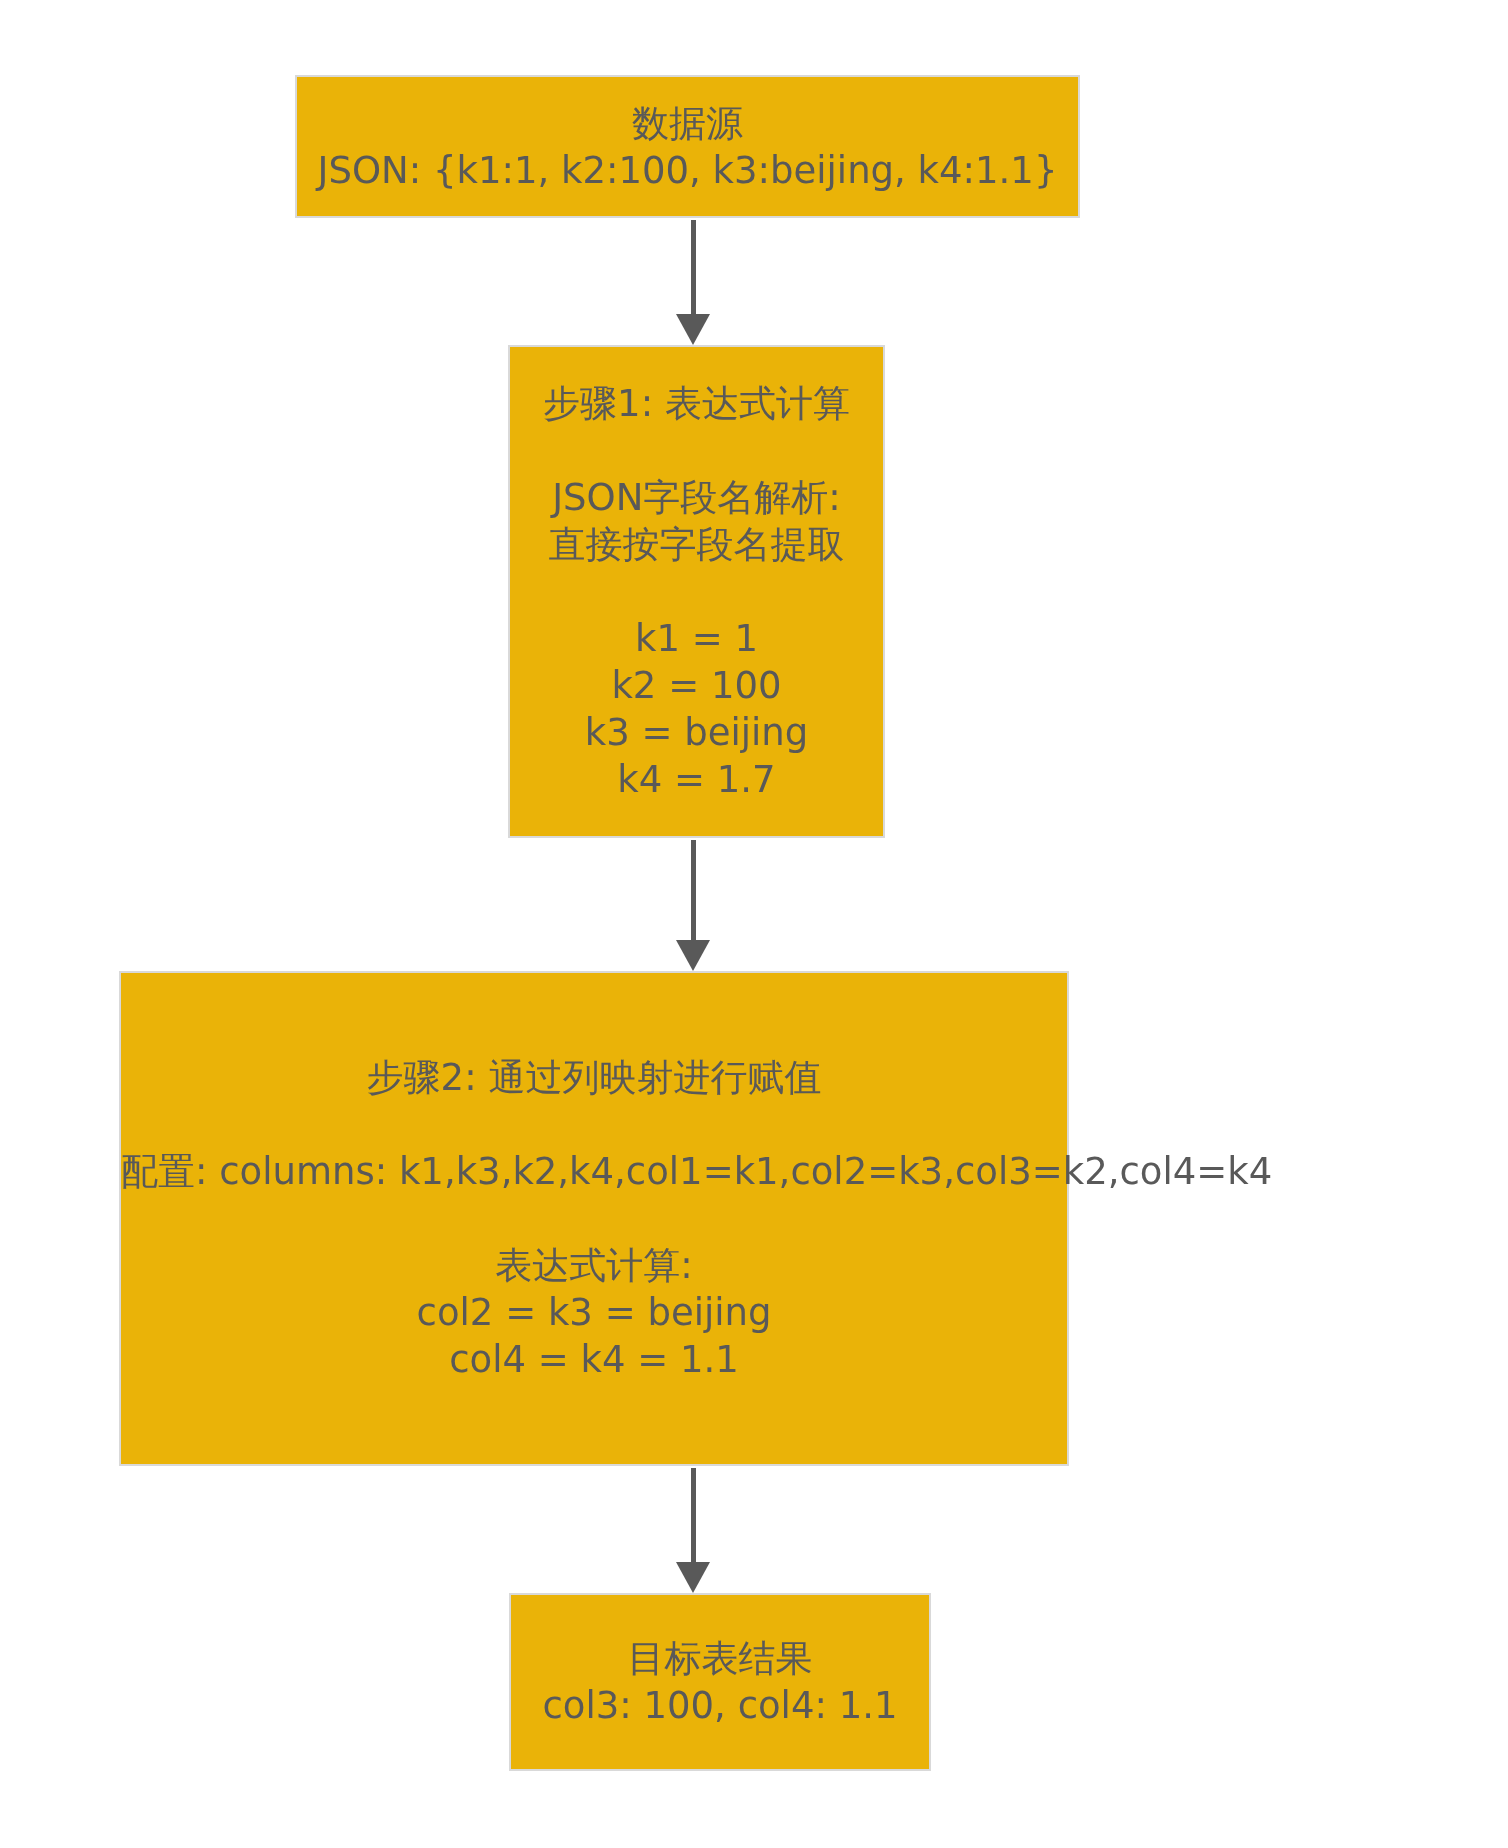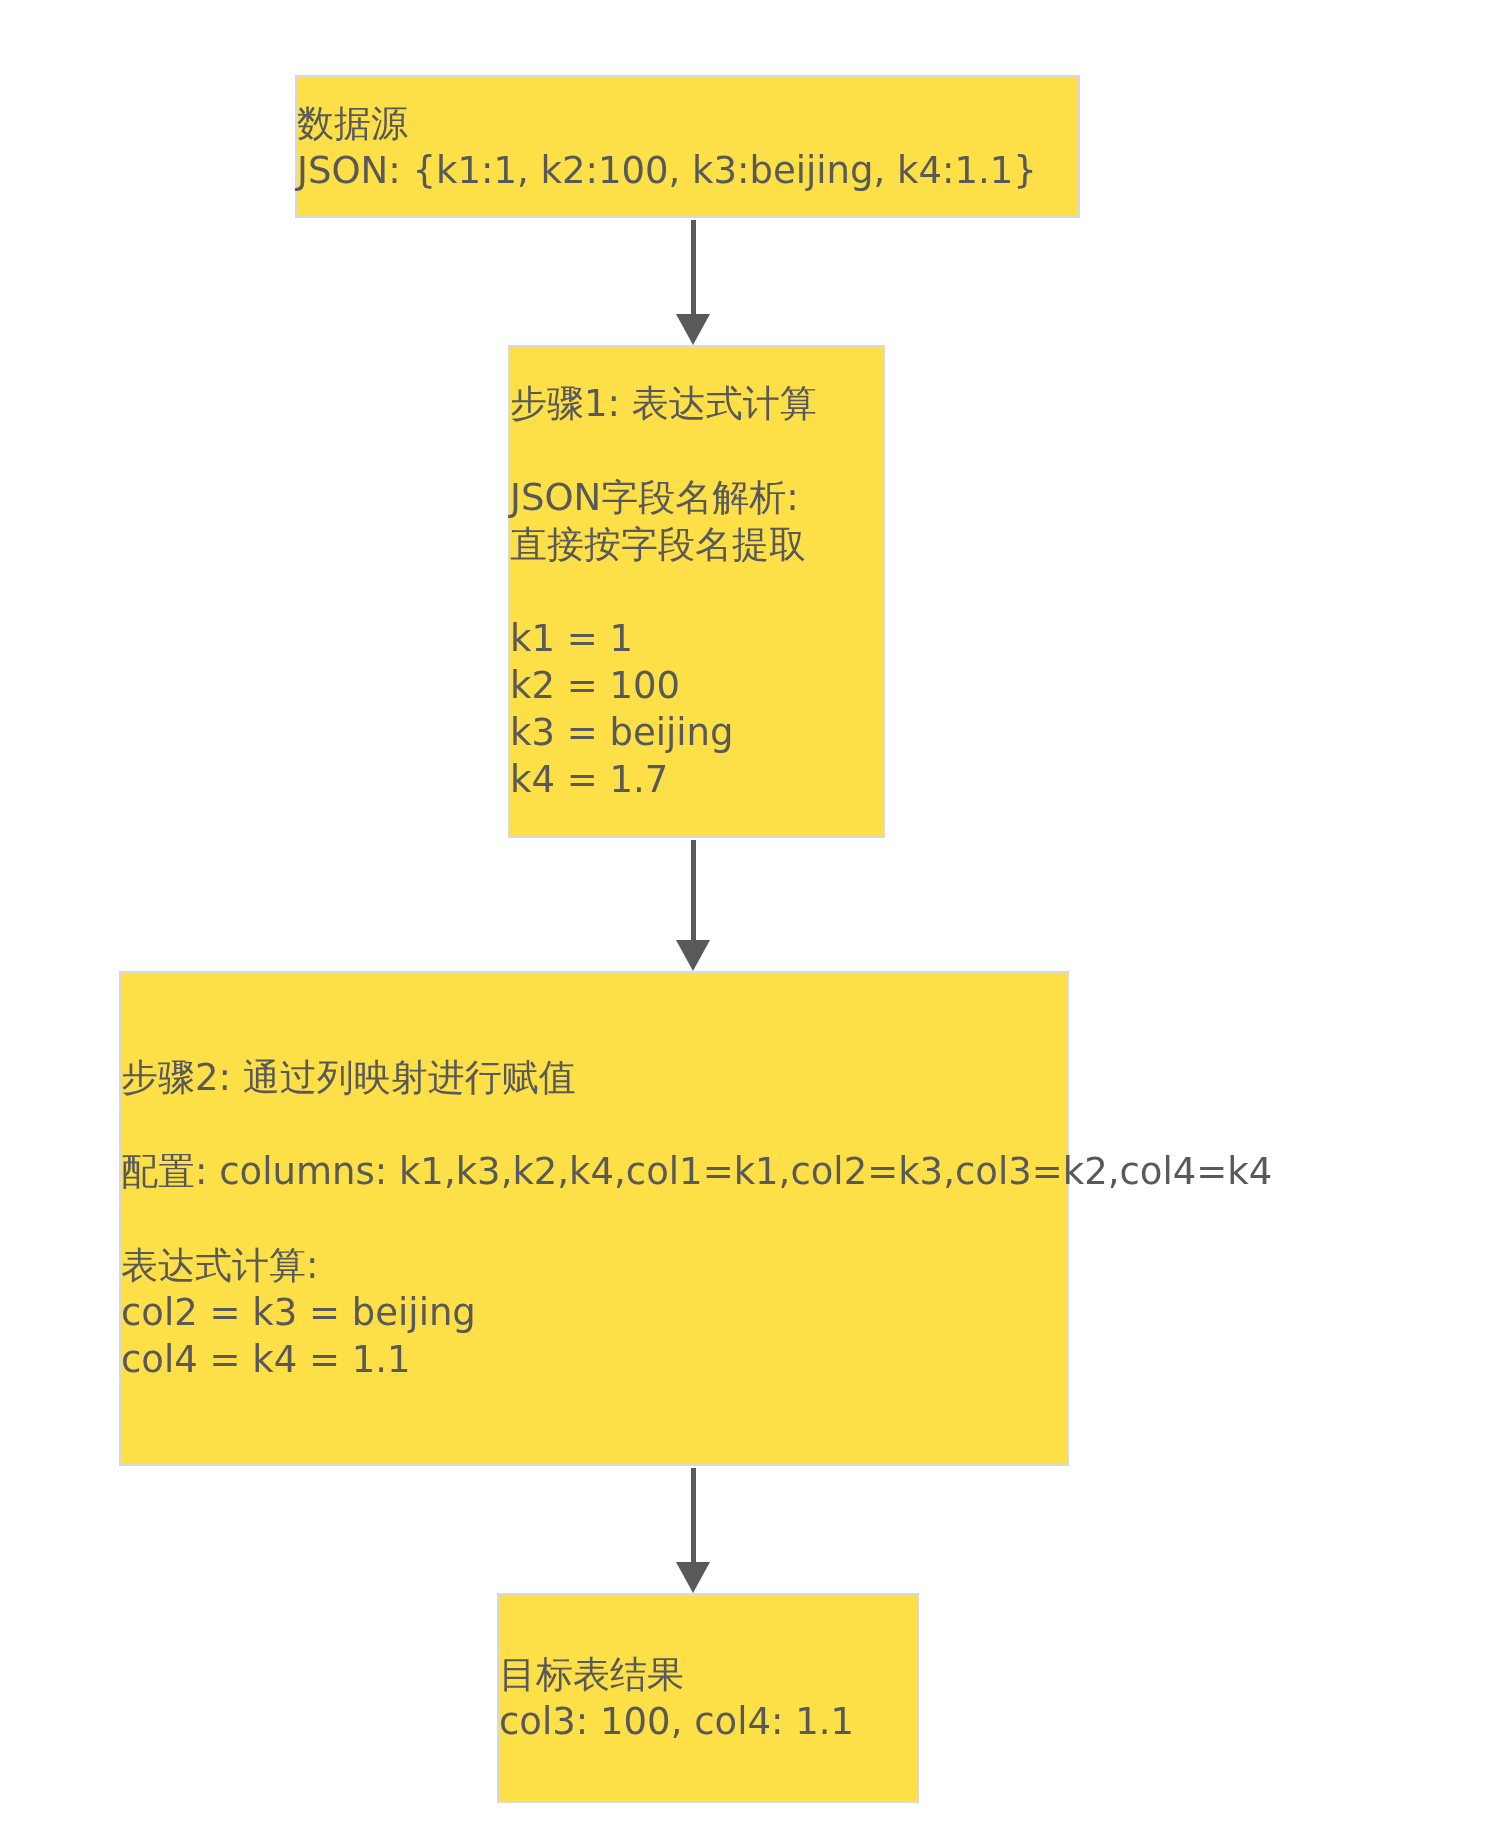--- a/index.html
+++ b/index.html
@@ -11,36 +11,37 @@
     width: 1508px;
     height: 1848px;
     background: #ffffff;
     overflow: hidden;
     color: #595959;
   }
 
   .node {
     position: absolute;
     border: 2px solid #d9d9d9;
-    background: #fde047;
+    background: #eab308;
     color: #595959;
     font-size: 37px;
     line-height: 47px;
+    text-align: center;
     display: flex;
     flex-direction: column;
     justify-content: center;
   }
 
   .node .line { white-space: nowrap; }
   .spacer { height: 47px; }
 
   .node-source { left: 295px; top: 75px;  width: 785px;  height: 143px; }
   .node-step1  { left: 508px; top: 345px; width: 377px;  height: 493px; }
   .node-step2  { left: 119px; top: 971px; width: 950px; height: 495px; }
-  .node-result { left: 497px; top: 1593px; width: 422px; height: 210px; }
+  .node-result { left: 509px; top: 1593px; width: 422px; height: 178px; }
 
   .arrow {
     position: absolute;
     width: 34px;
     display: flex;
     flex-direction: column;
     align-items: center;
   }
   .arrow .shaft { width: 5px; flex: 1; background: #595959; }
   .arrow .head {

